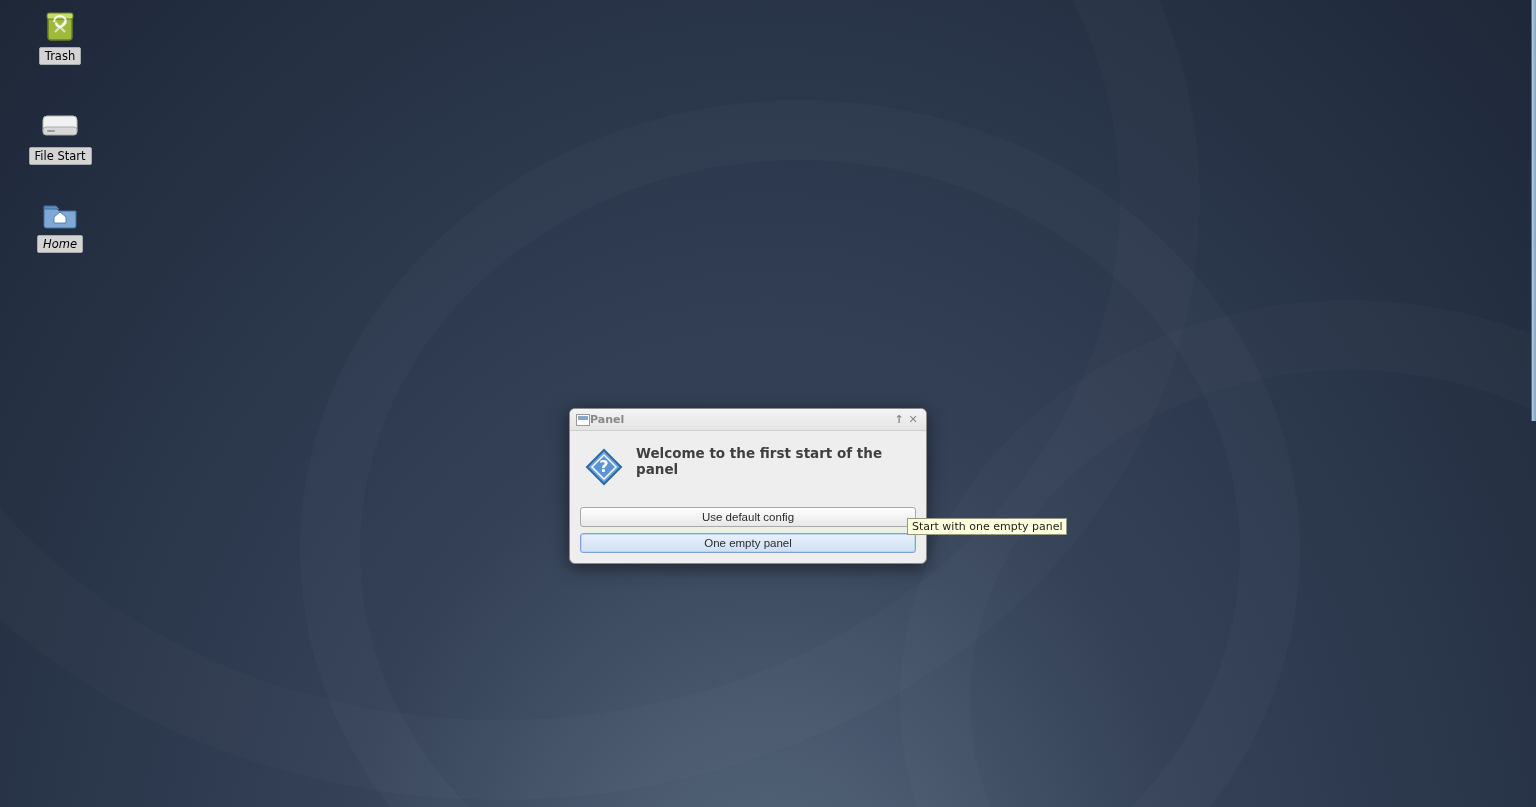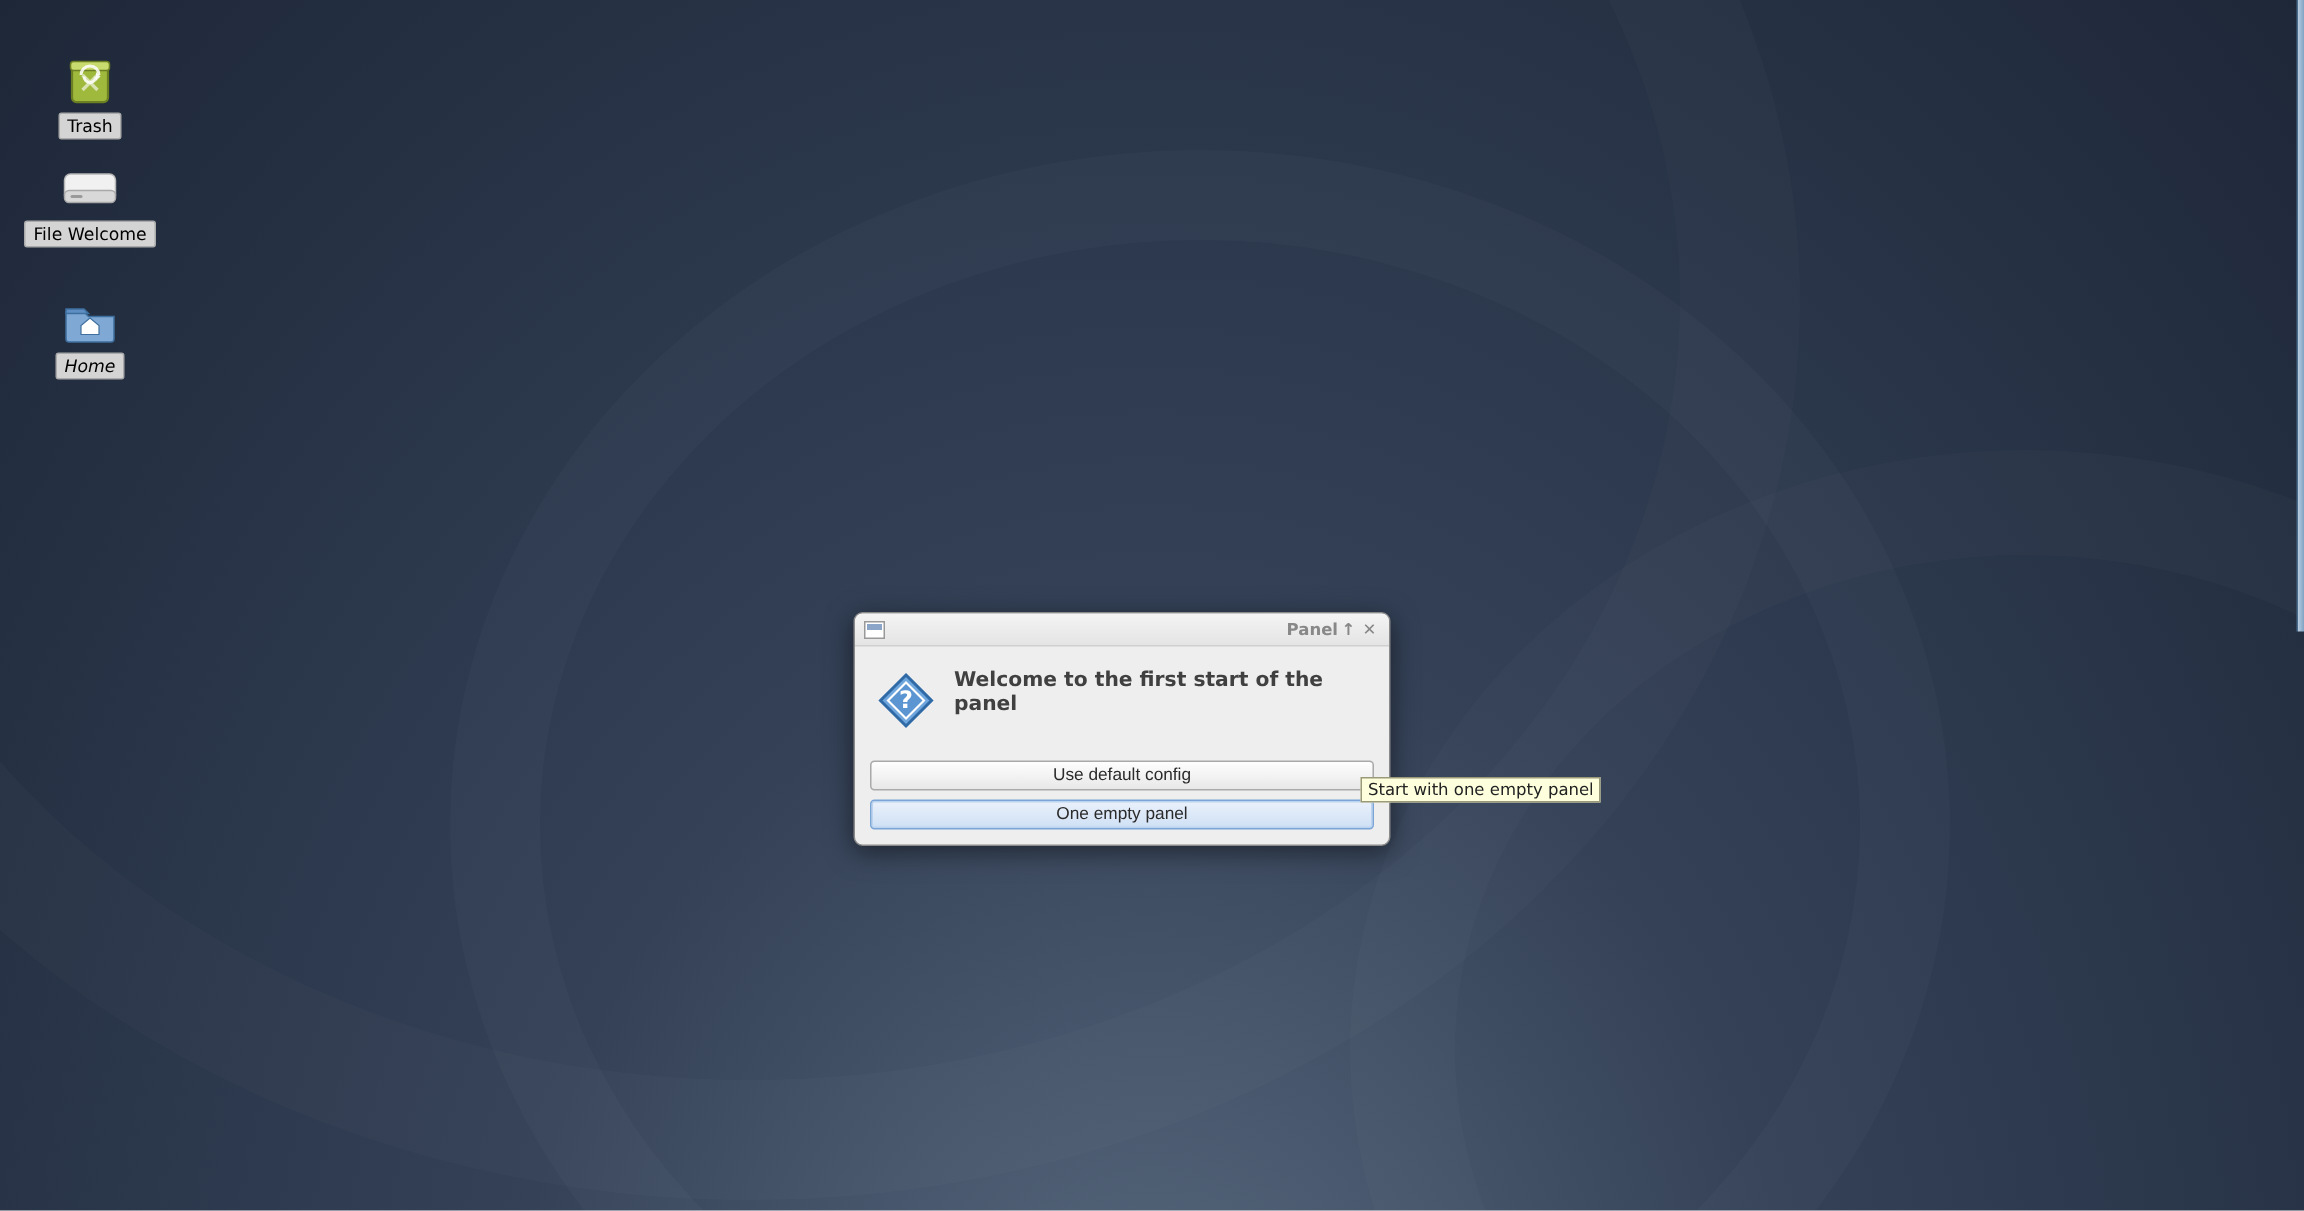--- a/index.html
+++ b/index.html
@@ -16,21 +16,21 @@
   .s1 { width: 1400px; height: 1200px; left: -200px; top: -400px; border-width: 80px; border-color: rgba(255,255,255,0.02);}
   .s2 { width: 1000px; height: 900px; left: 300px; top: 100px; border-width: 60px; border-color: rgba(255,255,255,0.025);}
   .s3 { width: 900px; height: 800px; left: 900px; top: 300px; border-width: 70px; border-color: rgba(255,255,255,0.02);}
 
   
   .desktop-icon {
     position: absolute; left: 20px; width: 80px; text-align: center;
     display: flex; flex-direction: column; align-items: center; gap: 3px;
     cursor: pointer;
   }
-  .di-trash { top: 36px; }
+  .di-trash { top: 8px; }
   .di-fs    { top: 108px; }
   .di-home  { top: 196px; font-style: italic; }
   .icon-box { width: 40px; height: 36px; display:flex; align-items:center; justify-content:center; }
   .icon-label {
     font-size: 11.5px; color: #000; background: #d4d4d4;
     padding: 1px 5px; border-radius: 2px; border:1px solid #aaa;
     white-space: nowrap;
   }
 
   
@@ -48,21 +48,21 @@
     border-radius: 6px;
     box-shadow: 0 4px 18px rgba(0,0,0,0.5);
     overflow: hidden;
   }
   .titlebar {
     height: 22px; background: linear-gradient(#f4f4f4,#e4e4e4);
     border-bottom: 1px solid #cfcfcf;
     display: flex; align-items: center; padding: 0 6px;
     font-size: 11px; color: #888; font-weight: bold;
   }
-  .titlebar .title { flex:1; text-align:right; }
+  .titlebar .title { flex:1; text-align:left; }
   .titlebar .tb-btn { width:14px; text-align:center; color:#888; cursor:pointer; font-size:11px; line-height:1; }
   .tb-menu-icon { width:14px; height:12px; border:1px solid #999; background:#fff; position:relative; }
   .tb-menu-icon:before { content:""; position:absolute; left:1px; right:1px; top:1px; height:4px; background:#8aa5c8; }
 
   .dialog-body { padding: 14px 16px 14px 14px; display:flex; gap:12px; }
   .dlg-icon { flex:0 0 40px; display:flex; align-items:flex-start; padding-top:2px;}
   .dlg-text h1 { font-size: 13.5px; font-weight:bold; color:#404040; margin-bottom:6px; }
   .dlg-text p  { font-size: 11.5px; color:#3a3a3a; }
 
   .dialog-buttons {
@@ -114,21 +114,21 @@
 </div>
 
 <div class="desktop-icon di-fs">
   <div class="icon-box">
     <svg width="40" height="30" viewBox="0 0 40 30">
       <rect x="3" y="5" width="34" height="18" rx="4" fill="#f1f1f1" stroke="#b7b7b7"></rect>
       <rect x="3" y="16" width="34" height="8" rx="3" fill="#d8d8d8" stroke="#a8a8a8"></rect>
       <rect x="7" y="19" width="8" height="2" rx="1" fill="#9a9a9a"></rect>
     </svg>
   </div>
-  <span class="icon-label">File Welcome</span>
+  <span class="icon-label">File Start</span>
 </div>
 
 <div class="desktop-icon di-home">
   <div class="icon-box">
     <svg width="40" height="32" viewBox="0 0 40 32">
       <path d="M4 10 h12 l3 3 h17 v15 a2 2 0 0 1 -2 2 H6 a2 2 0 0 1 -2 -2 Z" fill="#7fa9d4" stroke="#3f6f9f"></path>
       <path d="M4 8 h12 l3 3 h-15 Z" fill="#5f8fc2" stroke="#3f6f9f"></path>
       <path d="M14 25 v-6 l6 -5 l6 5 v6 Z" fill="#ffffff" stroke="#3f6f9f" stroke-width="0.8"></path>
     </svg>
   </div>

